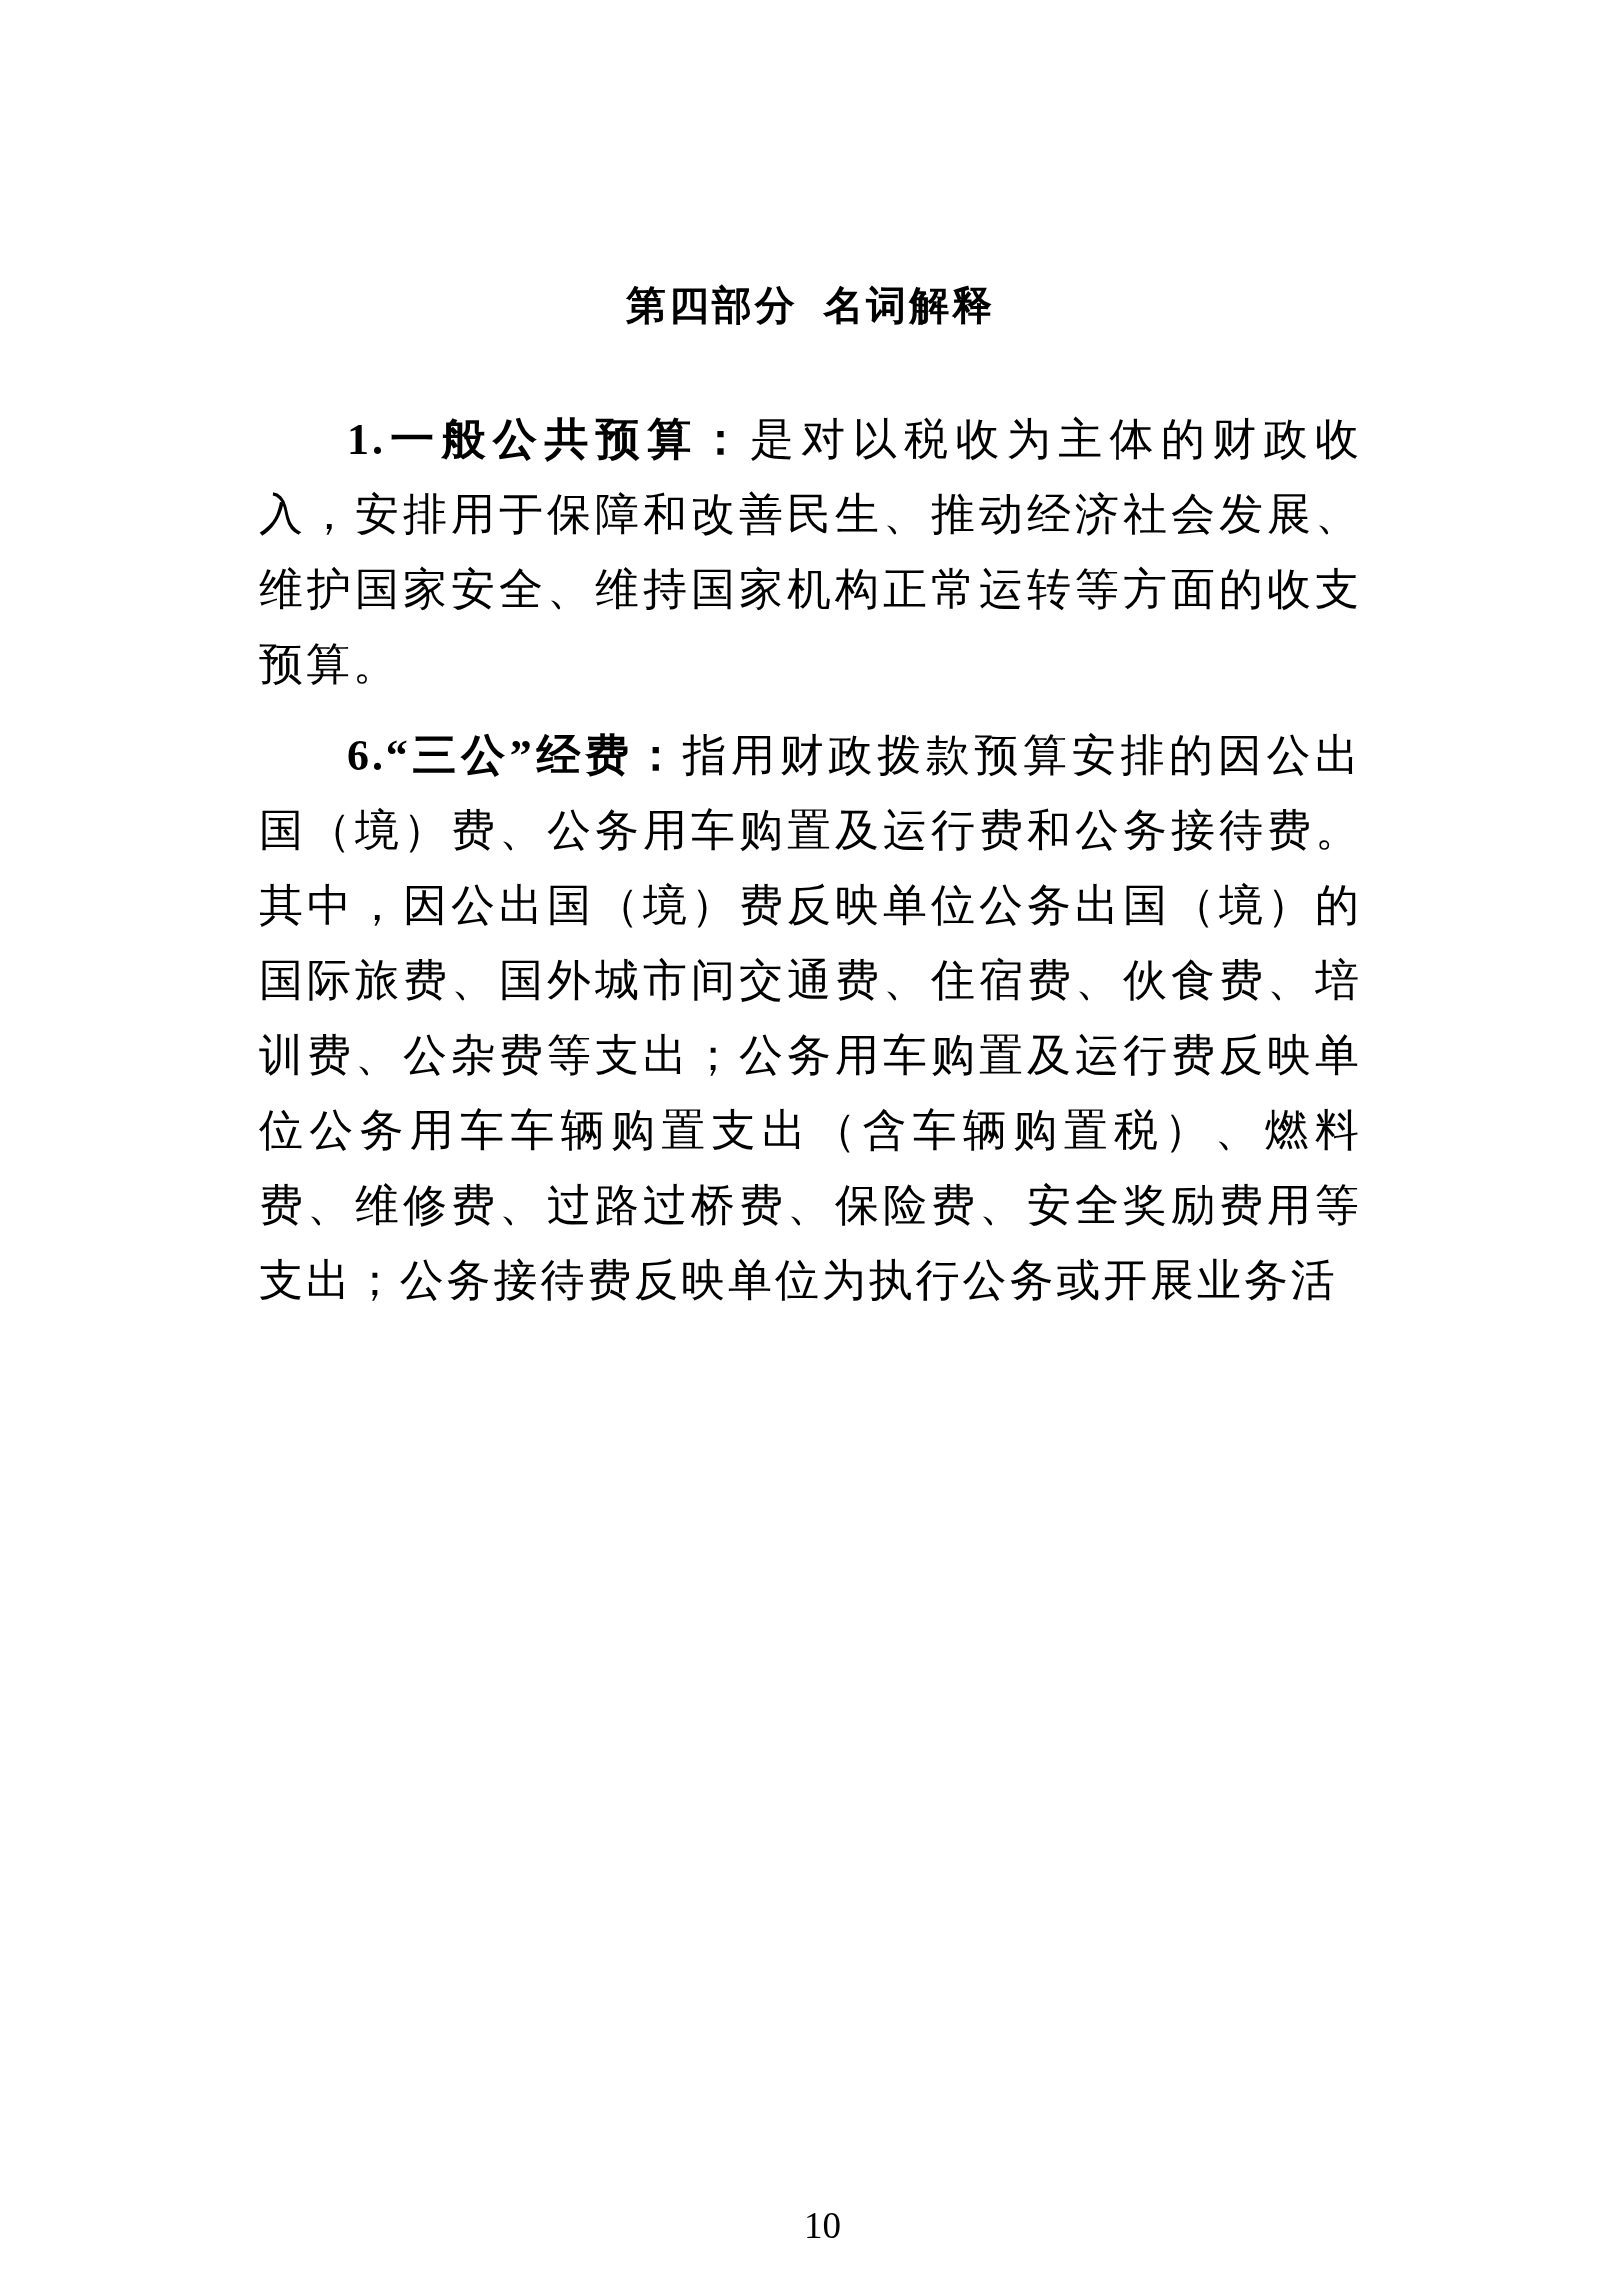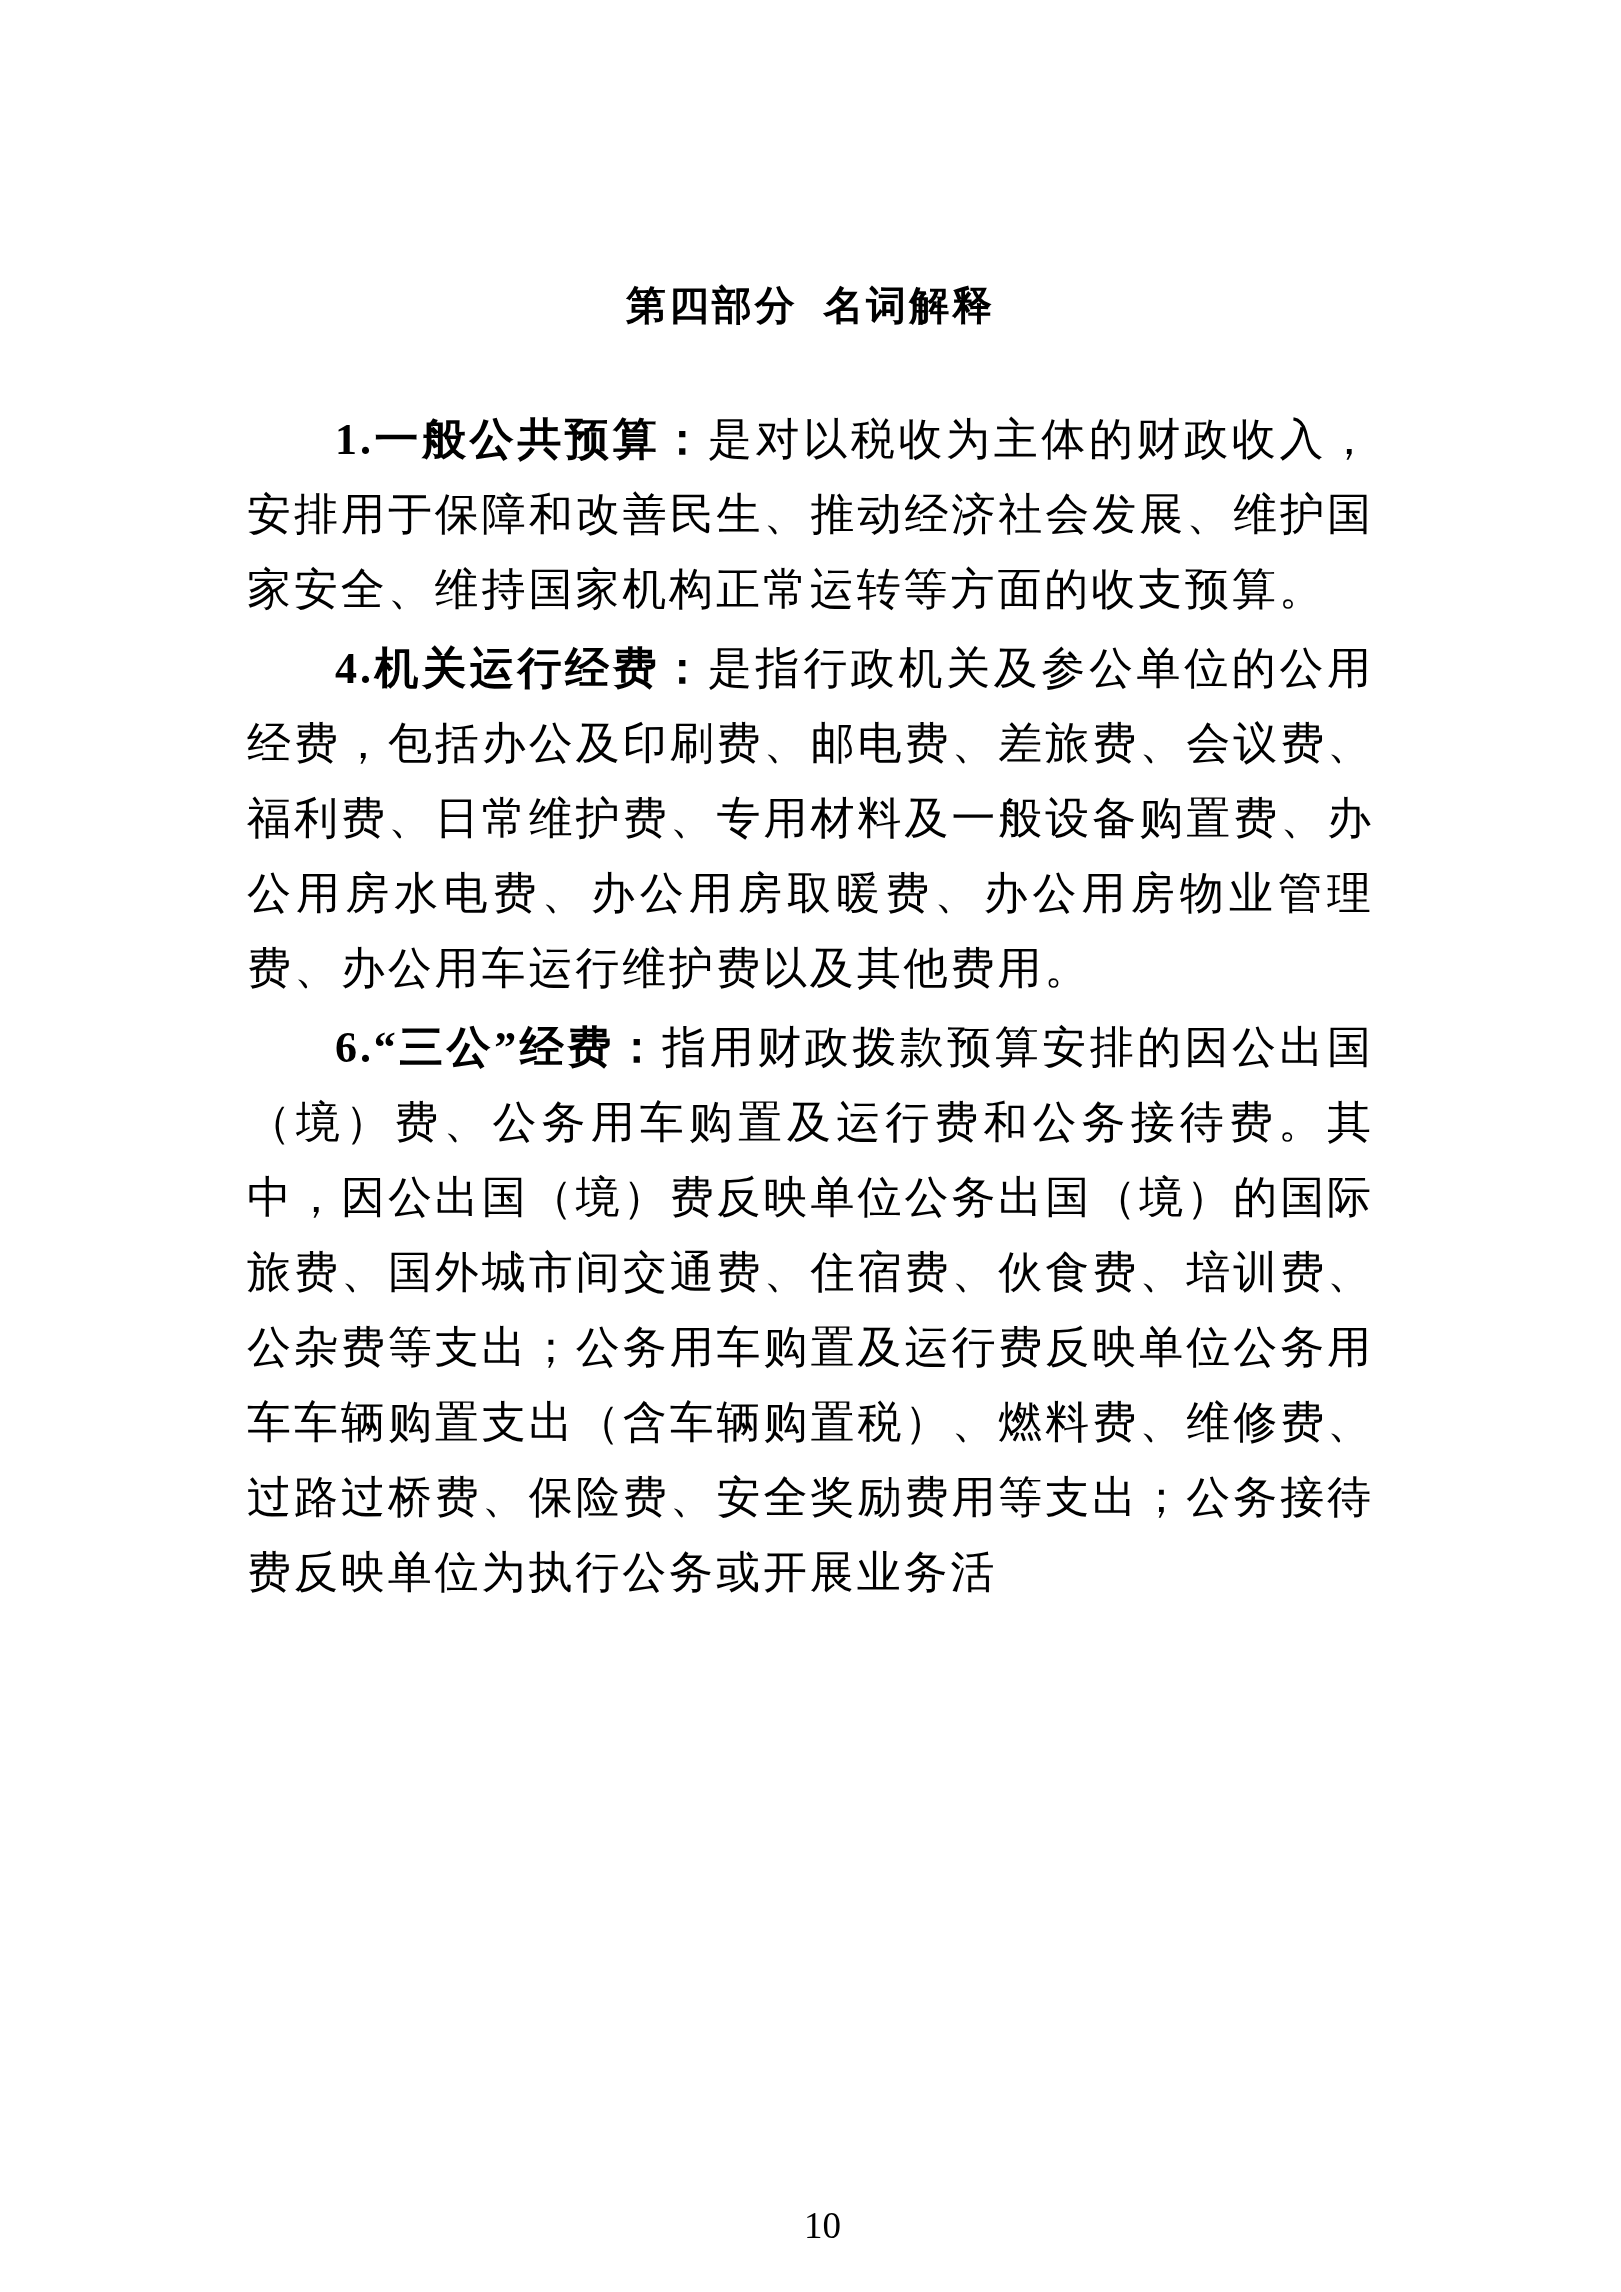--- a/index.html
+++ b/index.html
@@ -29,21 +29,21 @@
     white-space: pre;
   }
   .content {
     margin-top: 67px;
     font-size: 44px;
     line-height: 75px;
     text-align: justify;
     text-justify: inter-ideograph;
   }
   .para {
-    margin: 4px;
+    margin: 16px;
     text-indent: 2em;
     letter-spacing: 2.9px;
   }
   .term {
     font-weight: bold;
   }
   .page-number {
     position: absolute;
     left: 12px;
     bottom: 47px;
@@ -59,21 +59,20 @@
 <div class="page">
 
   <h1 class="title">第四部分  名词解释</h1>
 
   <div class="content">
 
     <p class="para"><span class="term">1.一般公共预算：</span><span class="def">是对以税收为主体的财政收入，安排用于保障和改善民生、推动经济社会发展、维护国家安全、维持国家机构正常运转等方面的收支预算。</span></p>
 
 
 
-    <p class="para"><span class="term">4.机关运行经费：</span><span class="def">是指行政机关及参公单位的公用经费，包括办公及印刷费、邮电费、差旅费、会议费、福利费、日常维护费、专用材料及一般设备购置费、办公用房水电费、办公用房取暖费、办公用房物业管理费、办公用车运行维护费以及其他费用。</span></p>
 
 
     <p class="para"><span class="term">6.“三公”经费：</span><span class="def">指用财政拨款预算安排的因公出国（境）费、公务用车购置及运行费和公务接待费。其中，因公出国（境）费反映单位公务出国（境）的国际旅费、国外城市间交通费、住宿费、伙食费、培训费、公杂费等支出；公务用车购置及运行费反映单位公务用车车辆购置支出（含车辆购置税）、燃料费、维修费、过路过桥费、保险费、安全奖励费用等支出；公务接待费反映单位为执行公务或开展业务活</span></p>
 
   </div>
 
   <div class="page-number">10</div>
 
 </div>
 

